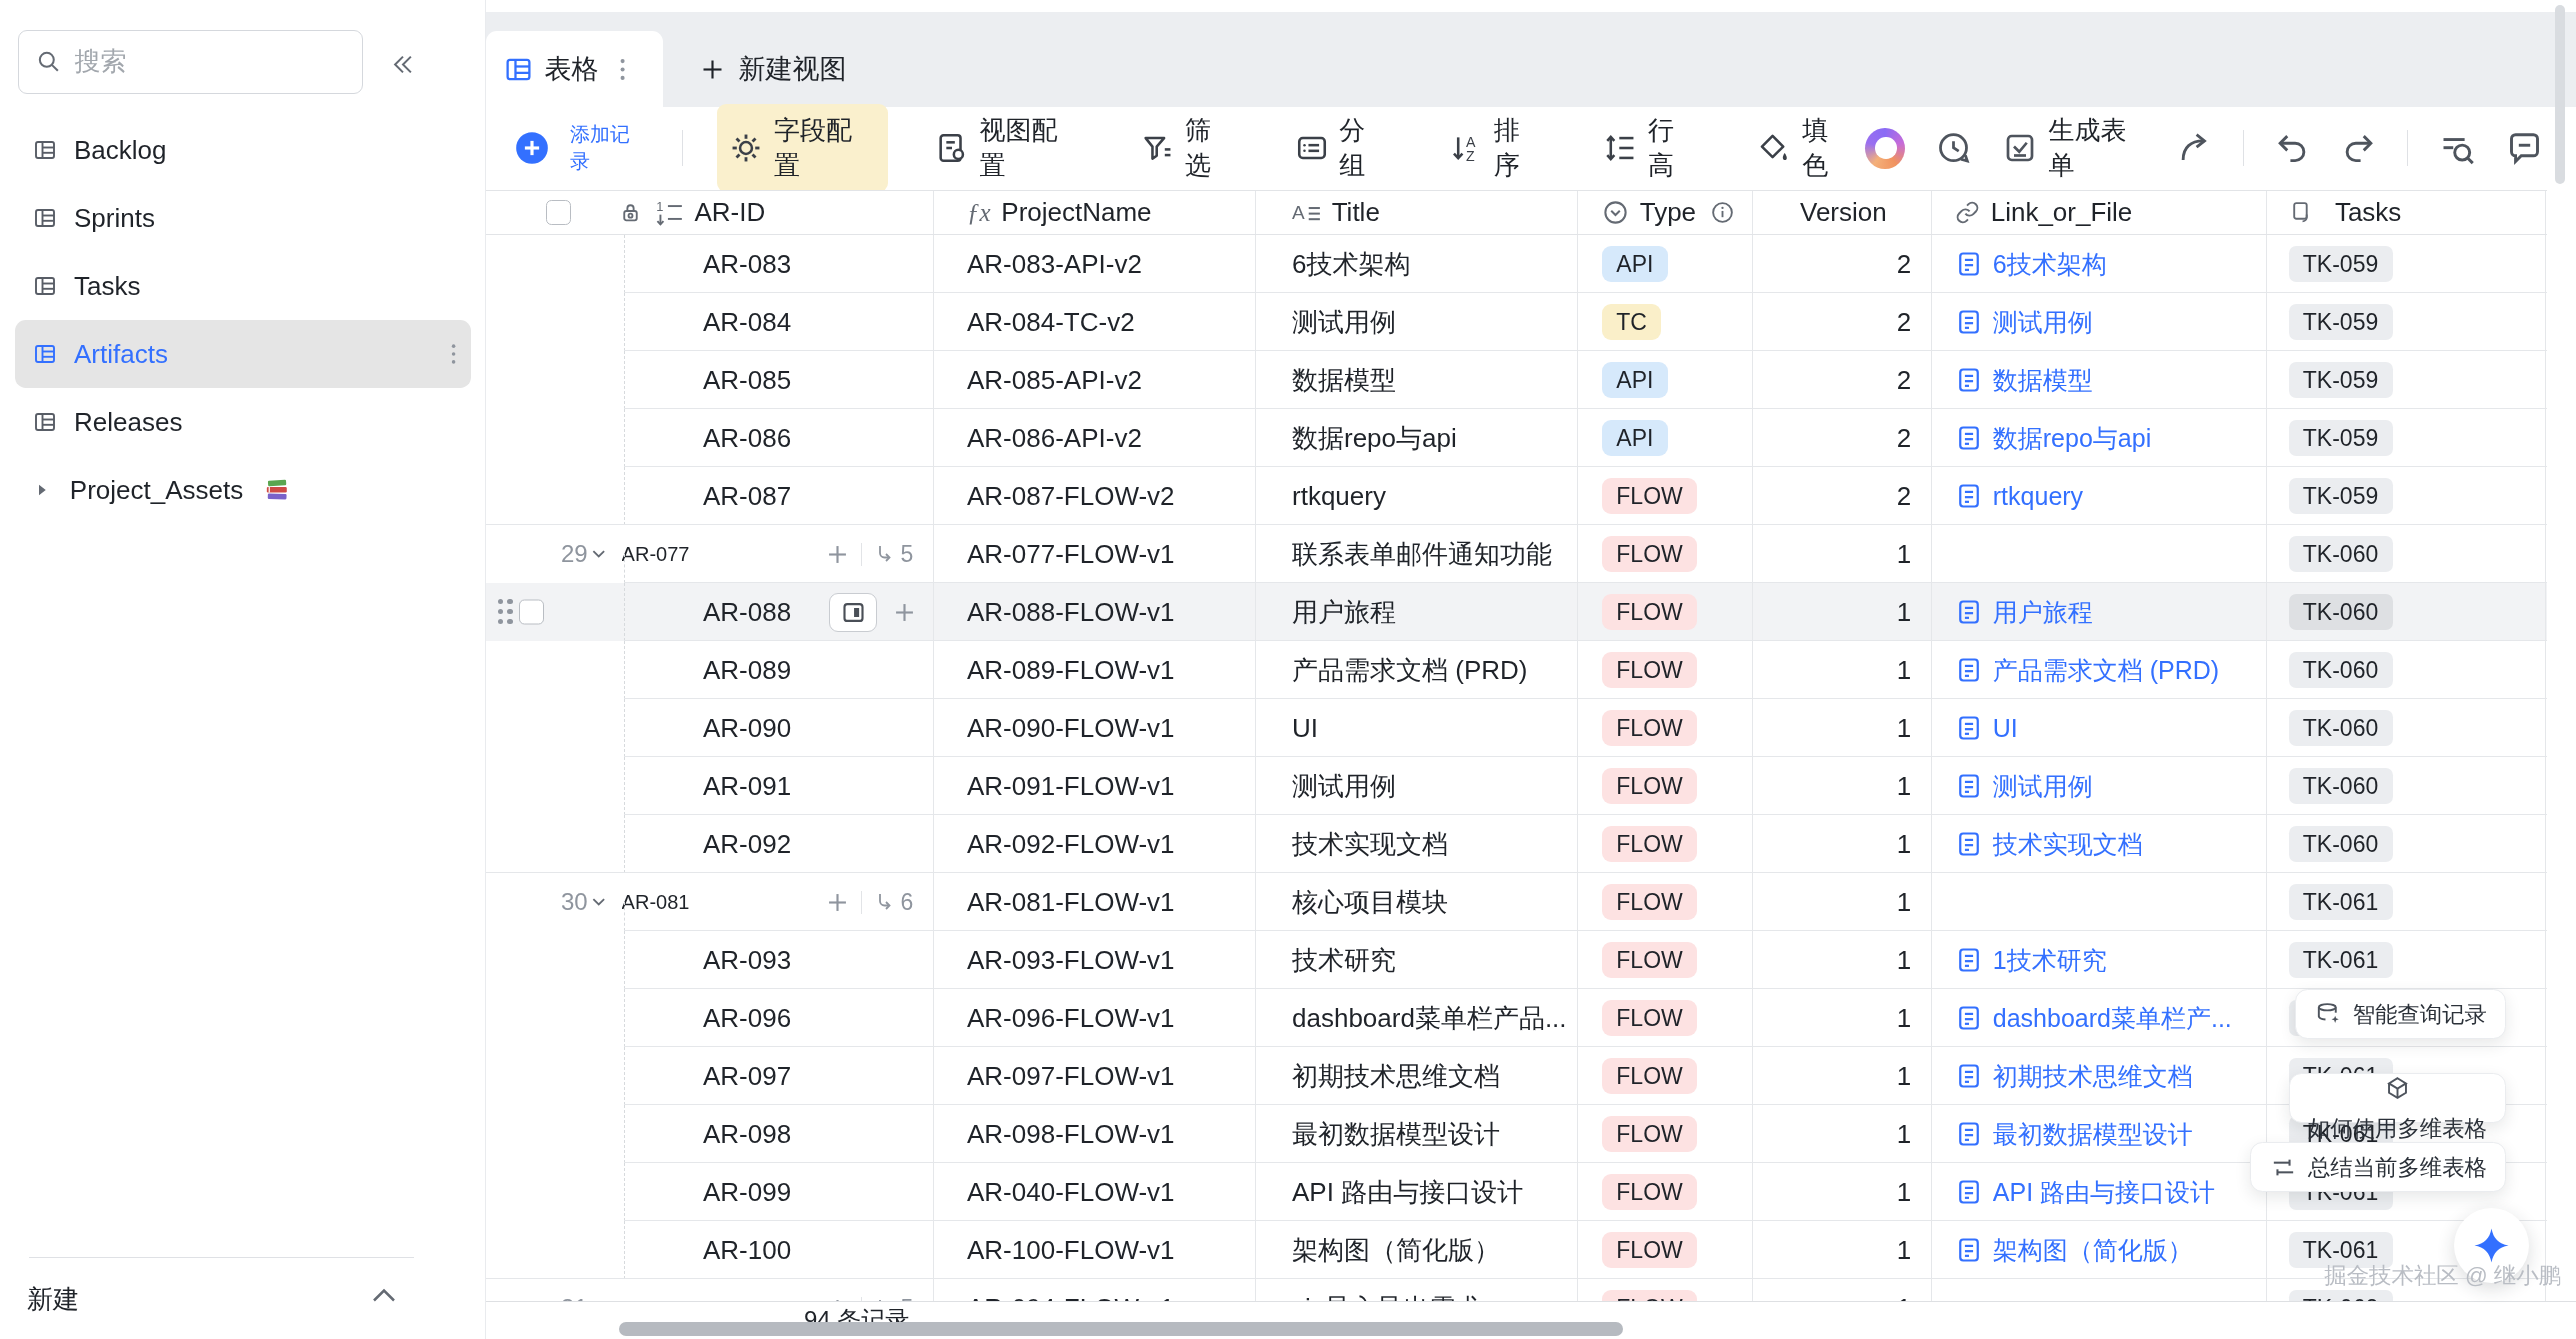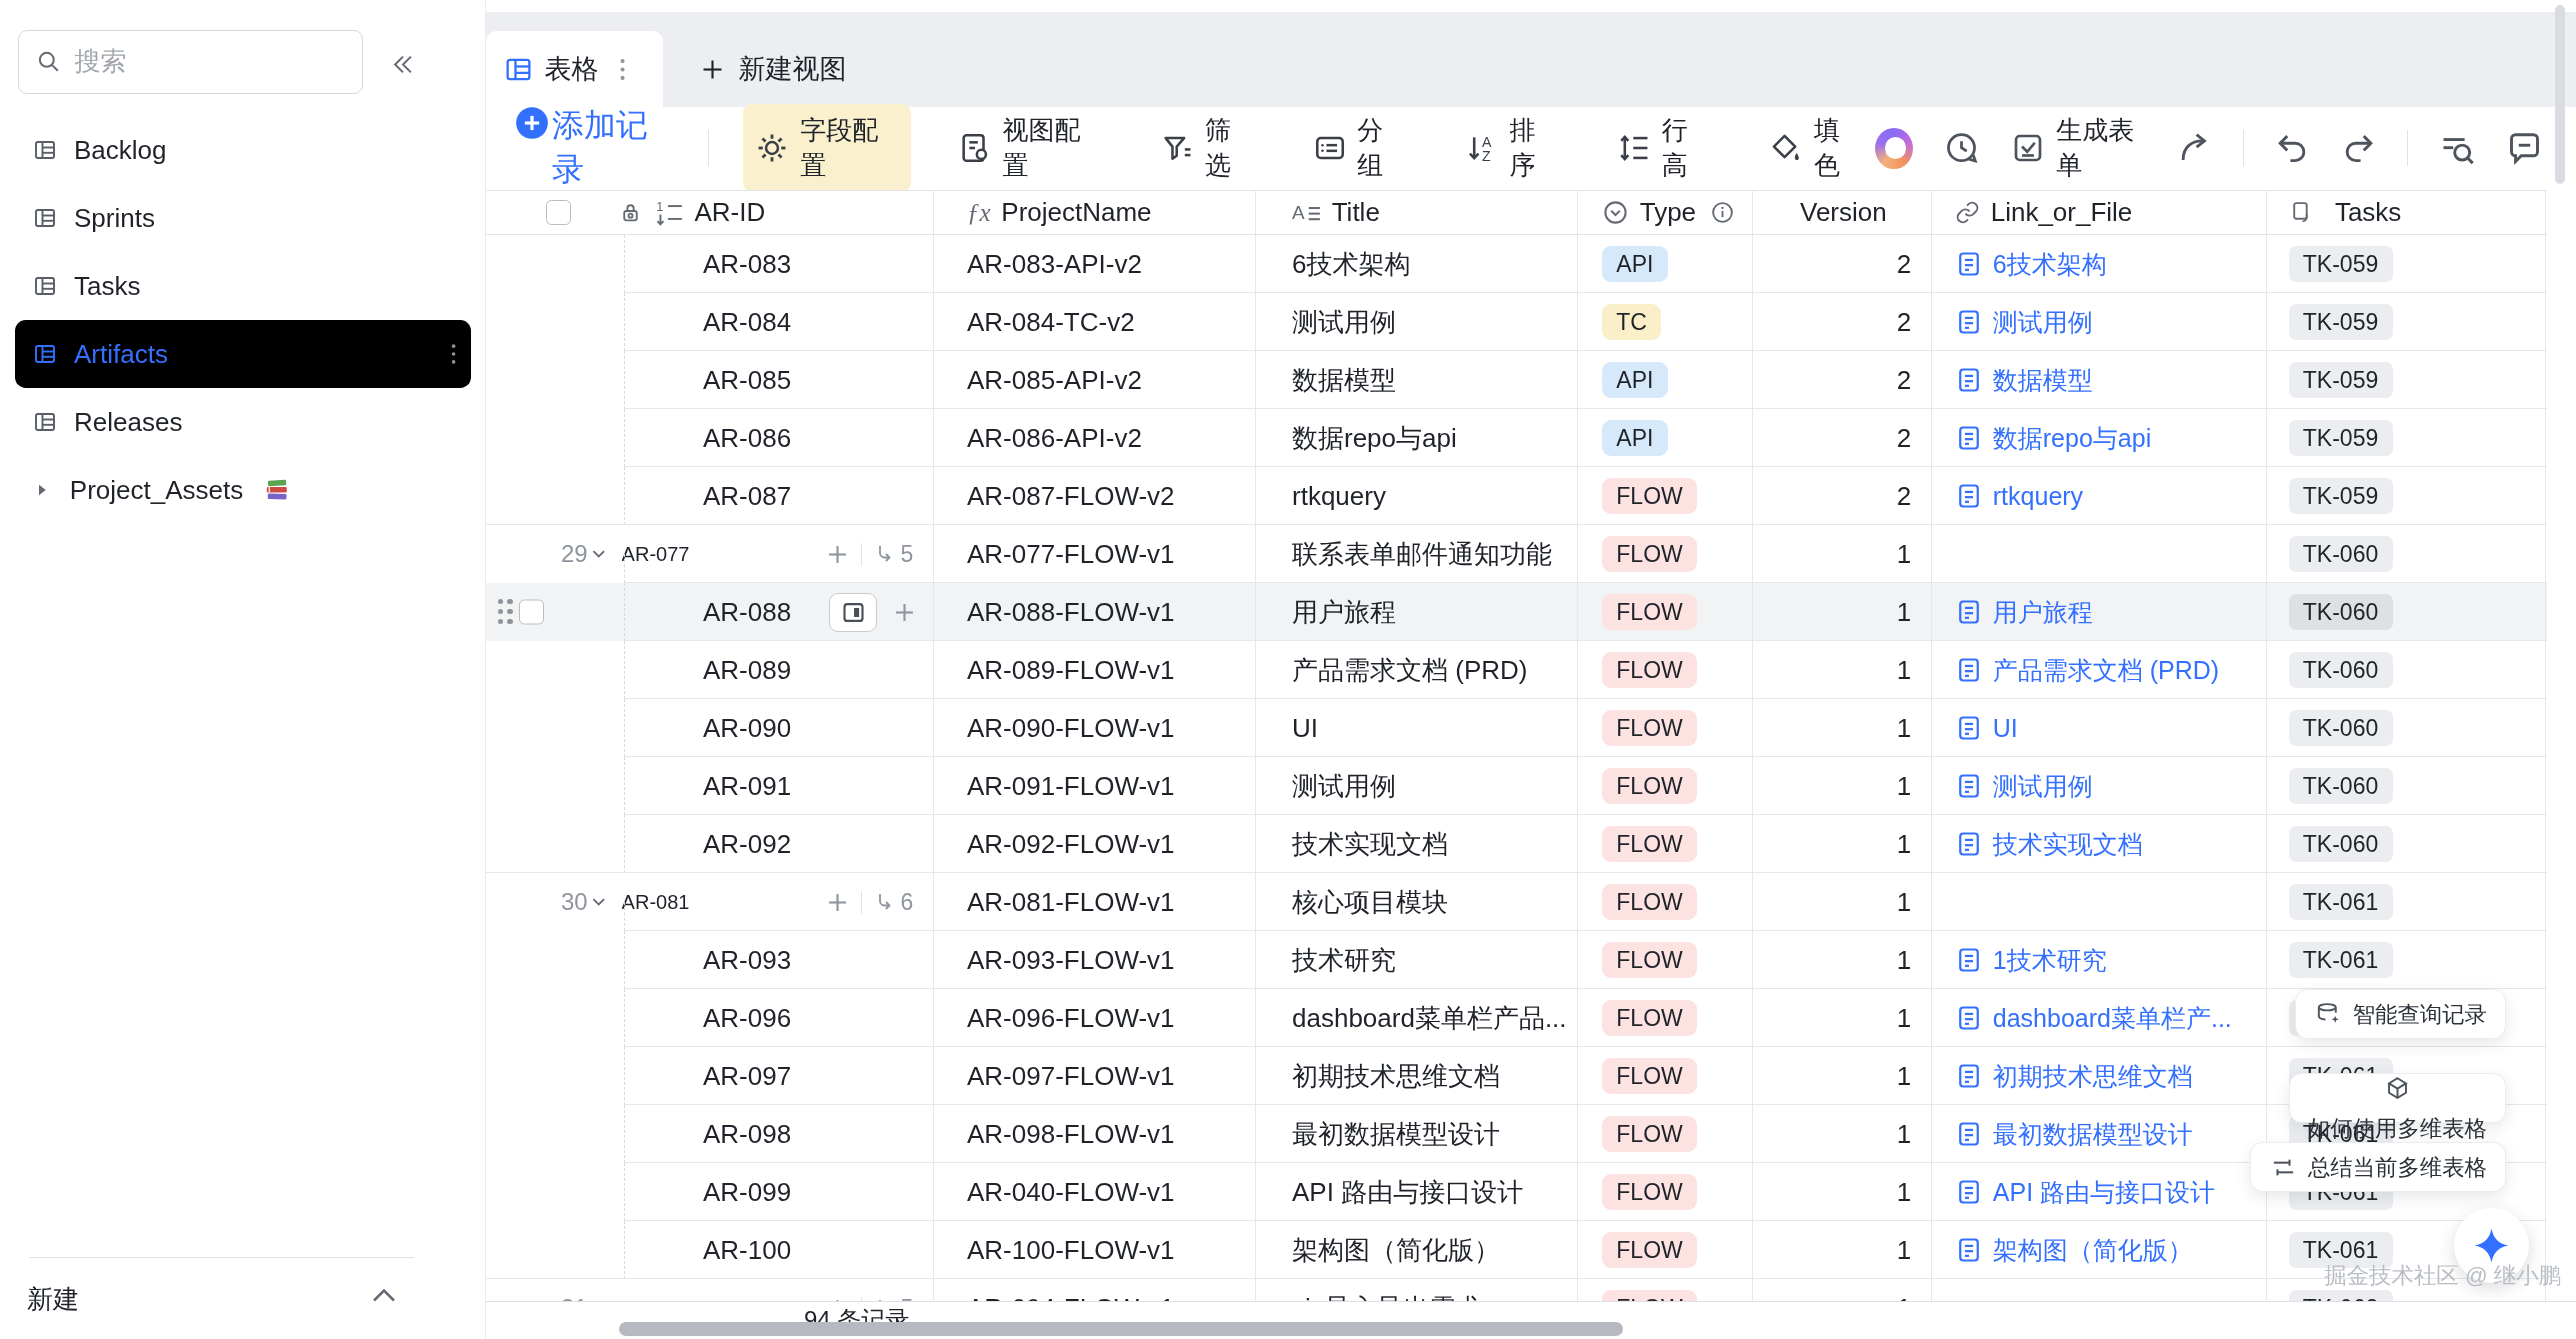--- a/index.html
+++ b/index.html
@@ -7,39 +7,39 @@
     font-family:"Liberation Sans","DejaVu Sans",sans-serif; color:#1f2329; }
   svg { display:block; }
 
   
   #sidebar { position:absolute; left:0; top:0; width:486px; height:1339px; background:#fff; border-right:0.9px solid #e9ebee; z-index:5; }
   #search-box { position:absolute; left:18px; top:29.5px; width:345px; height:64px; border:0.9px solid #d5d8dd; border-radius:9px; display:flex; align-items:center; padding:0 16px; gap:12.5px; background:#fff; }
   #search-box .ph { color:#a2a7ad; font-size:26px; }
   #collapse-btn { position:absolute; left:383px; top:47px; width:39px; height:34px; display:flex; align-items:center; justify-content:center; color:#646a73; cursor:pointer; }
   #nav { position:absolute; left:0; top:116px; width:486px; }
   .nav-item { height:68px; margin:0 15px; display:flex; align-items:center; padding-left:18px; gap:17px; border-radius:10.7px; font-size:26px; color:#1f2329; position:relative; }
-  .nav-item.active { background:#000000; color:#3370ff; }
+  .nav-item.active { background:#e5e5e5; color:#3370ff; }
   .nav-item .kebab { position:absolute; right:14.3px; top:50%; transform:translateY(-50%); }
   #sidebar-bottom { position:absolute; left:0; bottom:0; width:486px; height:82px; }
   #sidebar-bottom .divider { position:absolute; left:29px; top:0; width:385px; height:0.9px; background:#dfe1e5; }
   #new-btn { position:absolute; left:27px; top:25px; font-size:26px; color:#1f2329; }
   #collapse-up { position:absolute; left:369px; top:27px; color:#646a73; }
 
   
   #main { position:absolute; left:486px; top:0; width:2090px; height:1339px; background:#fff; }
   #tabstrip { position:absolute; left:0; top:11.6px; width:2090px; height:96px; background:#eceef1; }
   #tab-active { position:absolute; left:0; top:19px; width:177px; height:77px; background:#fff; border-radius:10.7px 10.7px 0 0; display:flex; align-items:center; padding-left:18px; gap:11.6px; }
   #tab-active .lbl { font-size:27px; font-weight:500; }
   #new-view { position:absolute; left:213px; top:19px; height:77px; display:flex; align-items:center; gap:12.5px; font-size:27px; color:#1f2329; }
 
   #toolbar { position:absolute; left:0; top:107px; width:2090px; height:82px; background:#fff; display:flex; align-items:center; }
   #toolbar-left { display:flex; align-items:center; gap:34px; padding-left:27px; }
   .tb-btn { display:flex; align-items:center; gap:10.7px; font-size:26px; color:#1f2329; padding:9px 12.5px; border-radius:9px; }
   .tb-btn.hl { background:#faf0cd; }
-  #add-record { display:flex; align-items:flex-start; gap:1px; color:#3370ff; font-size:32px; font-weight:500; }
+  #add-record { display:flex; align-items:center; gap:19px; color:#3370ff; font-size:20px; font-weight:500; }
   .tb-sep { width:0.9px; height:36px; background:#dfe1e5; }
   #toolbar-right { margin-left:auto; display:flex; align-items:center; gap:29px; padding-right:32px; }
   #gen-form { display:flex; align-items:center; gap:10.7px; font-size:26px; }
   #ai-ring { width:41px; height:41px; border-radius:50%; background:conic-gradient(#8a6bf5,#c66bd9,#f0935f,#f4b07a,#9a6ff0,#8a6bf5); position:relative; }
   #ai-ring::after { content:""; position:absolute; left:9.8px; top:9.8px; width:21.5px; height:21.5px; border-radius:50%; background:#fff; }
 
   
   #grid { position:absolute; left:0; top:190px; width:2090px; height:1111px; overflow:hidden; }
   .g-row { position:relative; display:flex; width:2061px; height:58px; align-items:stretch; background:#fff; }
   .g-row.hover { background:#f2f3f5; }

